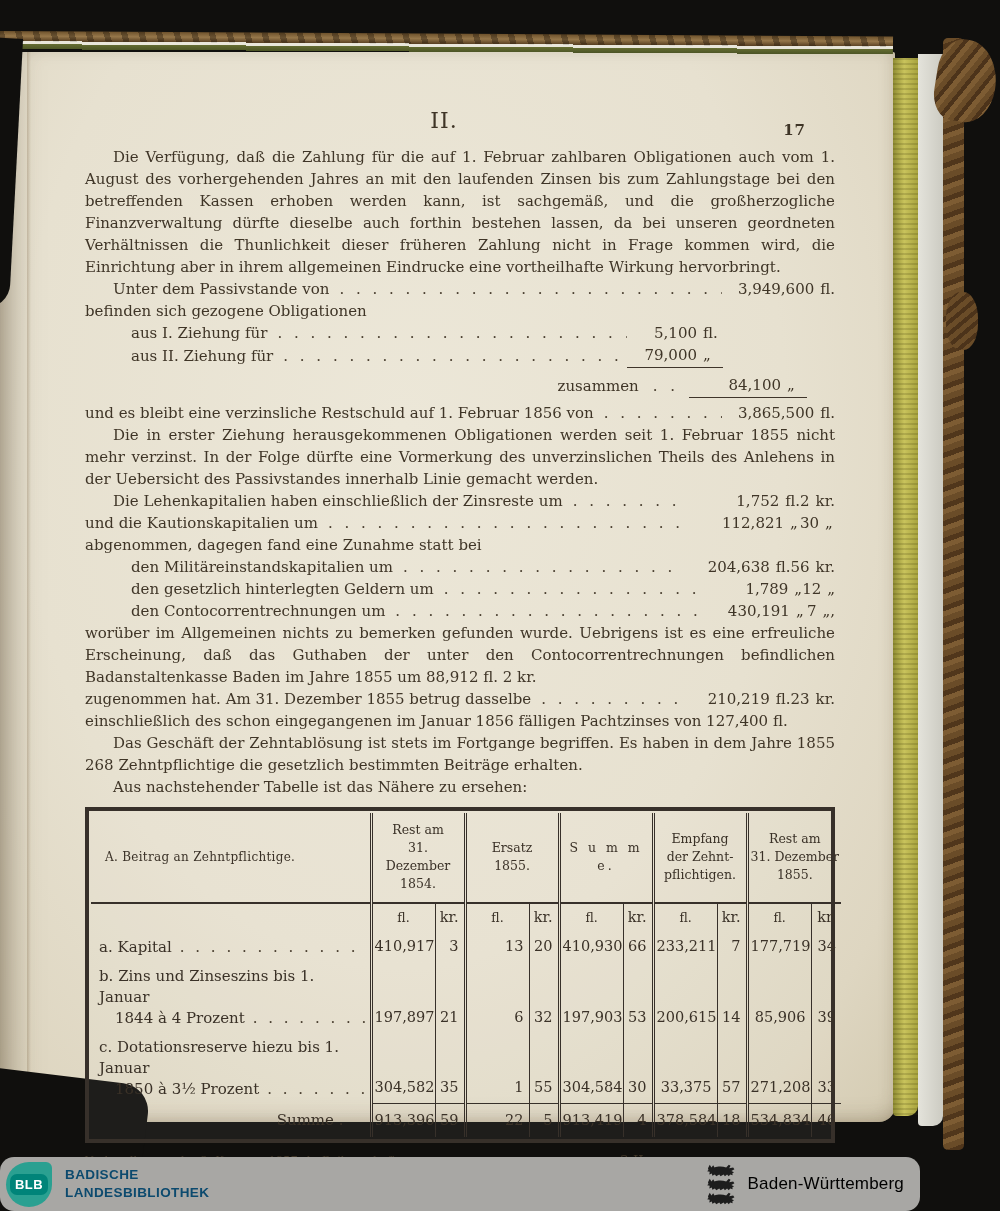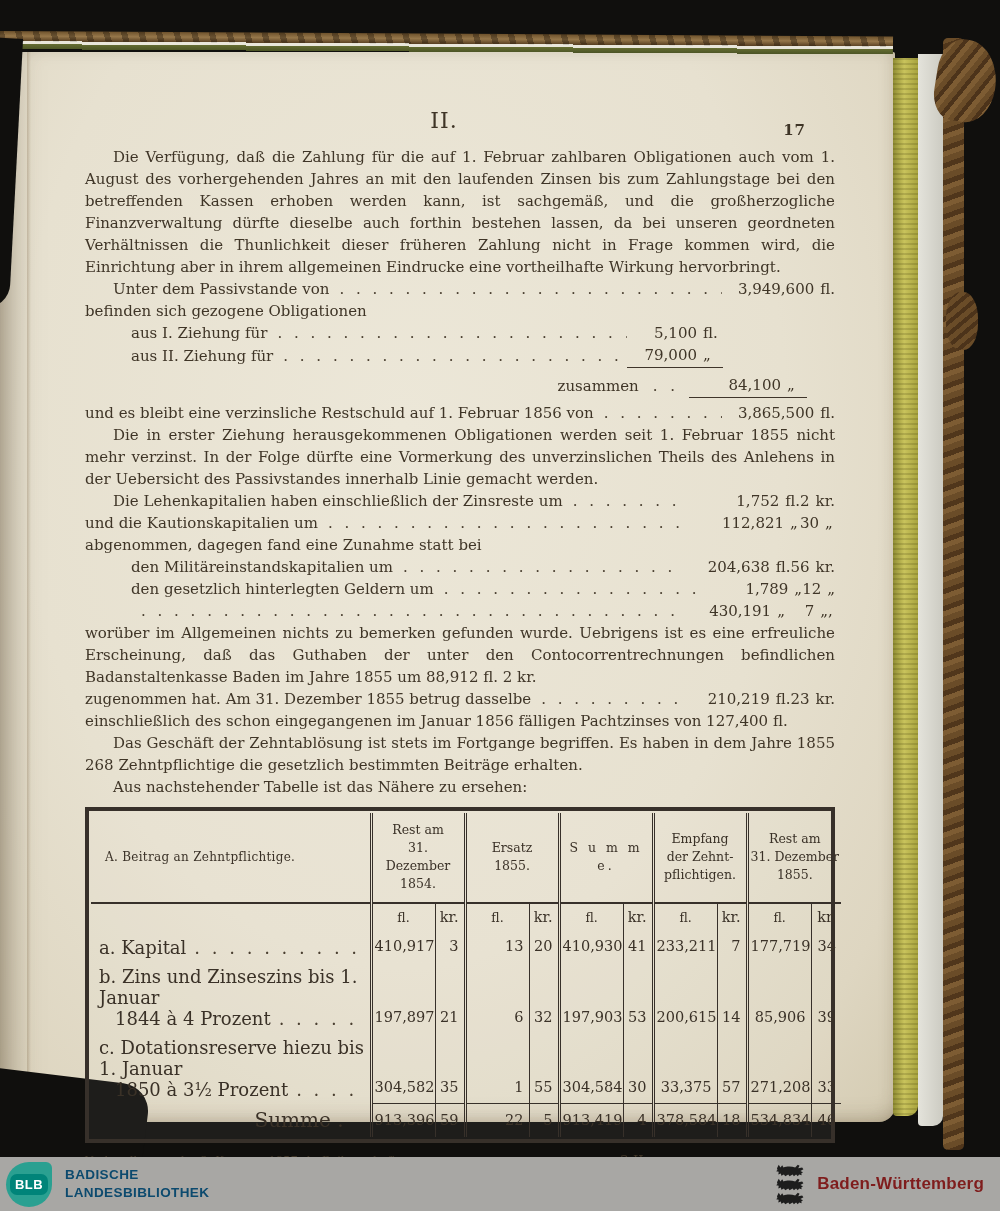--- a/index.html
+++ b/index.html
@@ -81,44 +81,44 @@
   col.c0 { width:280px; } col.cfl { width:64px; } col.ckr { width:30px; }
   th, td { font-weight:normal; }
   .hrow th { border-bottom:2px solid #37302a; padding:8px 2px; height:80px;
              font-size:12.5px; line-height:1.45; text-align:center; white-space:pre-line; vertical-align:middle; }
   .hrow .h-label { font-size:12px; text-align:left; padding-left:14px; letter-spacing:.3px; }
   .h-summe { letter-spacing:3px; }
   .g-start { border-left:3px double #37302a; }
   .c-kr { border-left:1px solid #37302a; }
   td.sub { text-align:center; font-size:12.5px; padding:3px 2px 4px; }
   td.c-fl, td.c-kr { text-align:right; vertical-align:bottom; font-size:14.5px; padding:2px 5px 5px 2px; }
-  td.c-label { font-size:18px; vertical-align:top; padding:4px 4px 4px 8px; line-height:21px; }
+  td.c-label { font-size:15px; vertical-align:top; padding:4px 4px 4px 8px; line-height:21px; }
   td.c-label .l2 { padding-left:16px; }
   .lab-line { display:flex; align-items:baseline; }
   .lab-line .row-lead { flex:1; overflow:hidden; white-space:nowrap; padding:0 4px 0 8px; }
   .lab-line .row-lead::after { content:". . . . . . . . . . . . . . . ."; word-spacing:6px; color:#4a3f30; }
   tr.summe td { padding-top:5px; padding-bottom:6px; }
   tr.summe td.c-fl, tr.summe td.c-kr { border-top:1.5px solid #37302a; }
-  td.sum-label { text-align:right; padding-right:26px; font-size:20px; vertical-align:bottom; }
+  td.sum-label { text-align:right; padding-right:26px; font-size:15px; vertical-align:bottom; }
 
   .foot-row { position:relative; margin-top:6px; font-size:11.5px; }
   .signature { position:absolute; left:535px; top:0; font-size:13.5px; }
 
   
-  .footer-bar { position:absolute; left:0; bottom:0; width:1000px; height:54px; background:#a8a7a4;
-          display:flex; align-items:center; font-family:"Liberation Sans", sans-serif; }
+  .footer-bar { position:absolute; left:0; bottom:0; width:920px; height:54px; background:#a8a7a4;
+          display:flex; align-items:center; font-family:"Liberation Sans", sans-serif;border-radius:14px; }
   .blb-logo { width:46px; height:45px; margin-left:6px; background:#2aa091;
           border-radius:50% 6px 50% 50%; display:flex; align-items:center; justify-content:center; flex:0 0 auto; }
   .blb-pill { background:#008479; color:#ffffff; font-weight:bold; font-size:13px;
           padding:3px 5px; border-radius:7px; letter-spacing:.5px; }
   .lib-name { margin-left:13px; font-weight:bold; font-size:13.5px; line-height:1.3;
           color:#0c4a6e; letter-spacing:.4px; }
   .region-block { margin-left:auto; margin-right:16px; display:flex; align-items:center; gap:11px; }
   .lions { display:flex; flex-direction:column; gap:1px; }
-  .region-name { font-size:17px; color:#7f1d1d; font-weight:bold; letter-spacing:.2px; }
+  .region-name { font-size:17px; color:#000000; font-weight:normal; letter-spacing:.2px; }
 </style>
 </head>
 <body>
 
 <div class="stage">
 
   <div class="page"></div>
   <div class="gutter-line"></div>
   <div class="edge-top"></div>
   <div class="edge-yellow"></div>
@@ -215,20 +215,21 @@
     <div class="mline ind2">
       <span class="mlabel">den gesetzlich hinterlegten Geldern um</span>
       <span class="lead"></span>
       <span class="amt a-big">1,789</span>
       <span class="u">„</span>
       <span class="amt a-kr">12</span>
       <span class="u">„</span>
     </div>
 
     <div class="mline ind2">
+      <span class="mlabel">den Contocorrentrechnungen um</span>
       <span class="lead"></span>
       <span class="amt a-big">430,191</span>
       <span class="u">„</span>
       <span class="amt a-kr">7</span>
       <span class="u">„,</span>
     </div>
 
     <p class="para noindent">worüber im Allgemeinen nichts zu bemerken gefunden wurde. Uebrigens ist es eine erfreuliche Erscheinung, daß das Guthaben der unter den Contocorrentrechnungen befindlichen Badanstaltenkasse Baden im Jahre 1855 um 88,912 fl. 2 kr.</p>
 
     <div class="mline">
@@ -297,21 +298,21 @@
                 <div class="lab-line">
                   <span>a. Kapital</span>
                   <span class="row-lead"></span>
                 </div>
               </td>
               <td class="c-fl g-start">410,917</td>
               <td class="c-kr">3</td>
               <td class="c-fl g-start">13</td>
               <td class="c-kr">20</td>
               <td class="c-fl g-start">410,930</td>
-              <td class="c-kr">41</td>
+              <td class="c-kr">66</td>
               <td class="c-fl g-start">233,211</td>
               <td class="c-kr">7</td>
               <td class="c-fl g-start">177,719</td>
               <td class="c-kr">34</td>
             </tr>
             <tr>
               <td class="c-label">
                 <div class="lab-line">
                   <span>b. Zins und Zinseszins bis 1. Januar</span>
                 </div>

